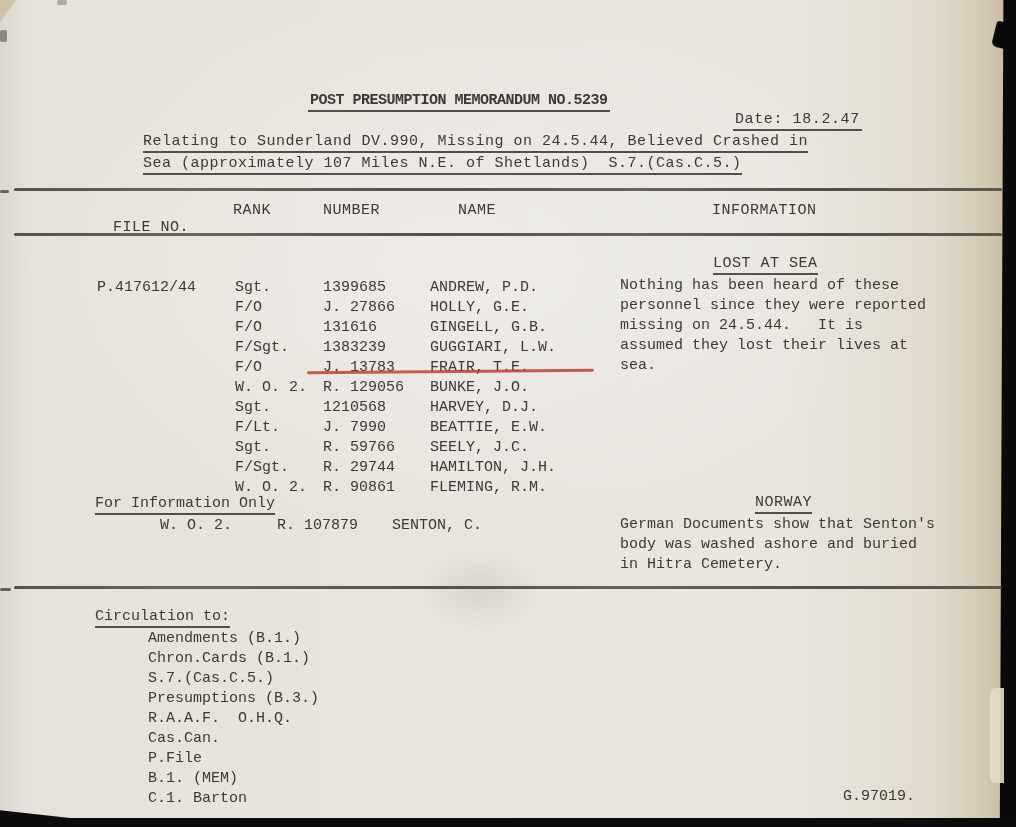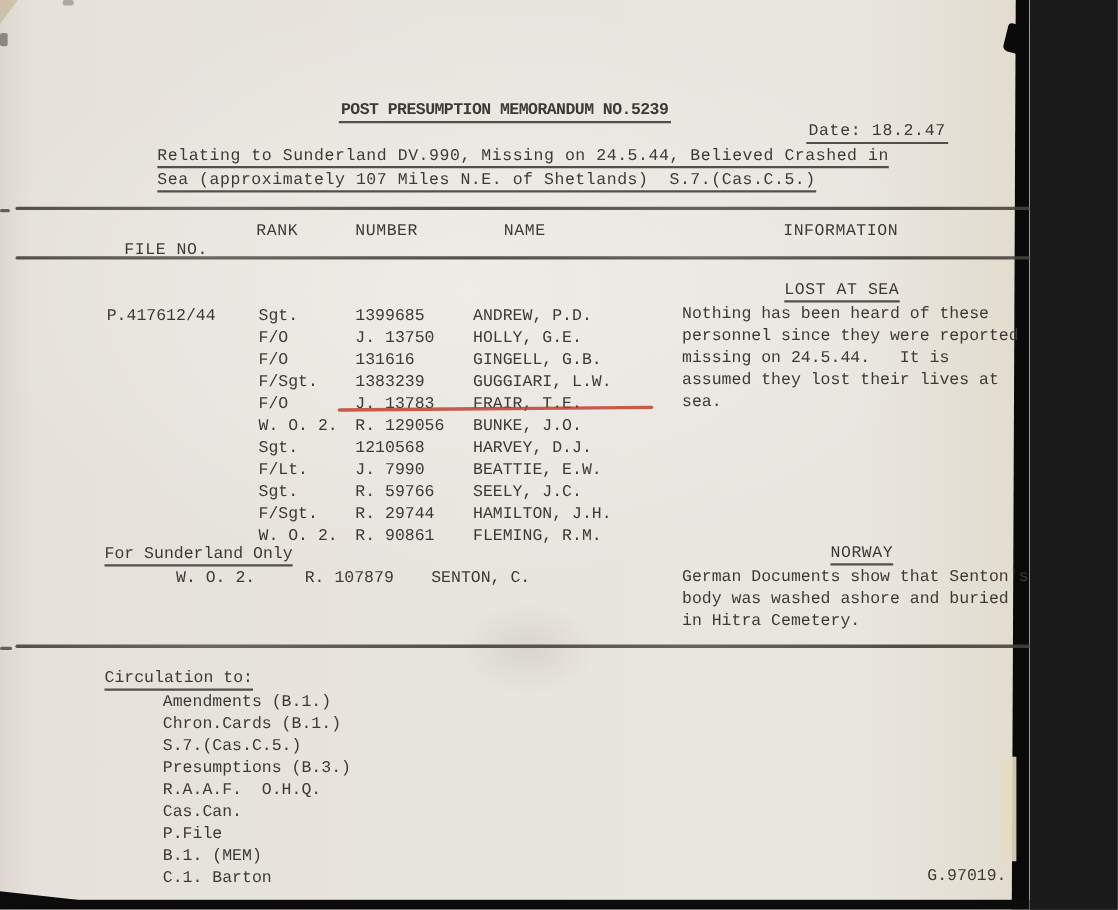--- a/index.html
+++ b/index.html
@@ -1,17 +1,17 @@
 <!DOCTYPE html>
 <html><head>
 <meta charset="utf-8">
 <style>
   html,body{margin:0;padding:0;background:#1a1a1a;}
   .page{
-    position:relative;width:936px;height:827px;overflow:hidden;
+    position:relative;width:1016px;height:827px;overflow:hidden;
     background:
       radial-gradient(ellipse 620px 380px at 45% 32%, rgba(255,255,255,0.30), rgba(255,255,255,0) 72%),
       radial-gradient(ellipse 90px 60px at 480px 590px, rgba(150,144,132,0.18), rgba(150,144,132,0) 70%),
       linear-gradient(90deg, #dcd8d0 0px, #e6e2db 30px, #e9e6e0 780px, #e2dcce 930px, #d3c8b2 985px, #c9bca2 1004px),
       #e8e5de;
     font-family:"Liberation Mono","DejaVu Sans Mono",monospace;
     font-size:15px;color:#3d3a35;
   }
   .t{position:absolute;white-space:pre;}
   .para{position:absolute;white-space:pre-wrap;line-height:20px;}
@@ -95,21 +95,21 @@
 
   <div class="t fileno">P.417612/44</div>
   <div class="rows" id="personnel-rows">
       <div class="prow">
         <span class="c-rank">Sgt.</span>
         <span class="c-number">1399685</span>
         <span class="c-name">ANDREW, P.D.</span>
       </div>
       <div class="prow">
         <span class="c-rank">F/O</span>
-        <span class="c-number">J. 13750</span>
+        <span class="c-number">J. 27866</span>
         <span class="c-name">HOLLY, G.E.</span>
       </div>
       <div class="prow">
         <span class="c-rank">F/O</span>
         <span class="c-number">131616</span>
         <span class="c-name">GINGELL, G.B.</span>
       </div>
       <div class="prow">
         <span class="c-rank">F/Sgt.</span>
         <span class="c-number">1383239</span>
@@ -153,21 +153,21 @@
     </div>
   <div class="red-underline"></div>
 
   <div class="t lostsea-h"><span class="ur">LOST AT SEA</span></div>
   <div class="para lostsea-p">Nothing has been heard of these
 personnel since they were reported
 missing on 24.5.44.   It is
 assumed they lost their lives at
 sea.</div>
 
-  <div class="t fio"><span class="ur">For Sunderland Only</span></div>
+  <div class="t fio"><span class="ur">For Information Only</span></div>
   <div class="rows inforows" id="info-rows">
       <div class="prow">
         <span class="c-rank">W. O. 2.</span>
         <span class="c-number">R. 107879</span>
         <span class="c-name">SENTON, C.</span>
       </div>
     </div>
 
   <div class="t norway-h"><span class="ur">NORWAY</span></div>
   <div class="para norway-p">German Documents show that Senton's

